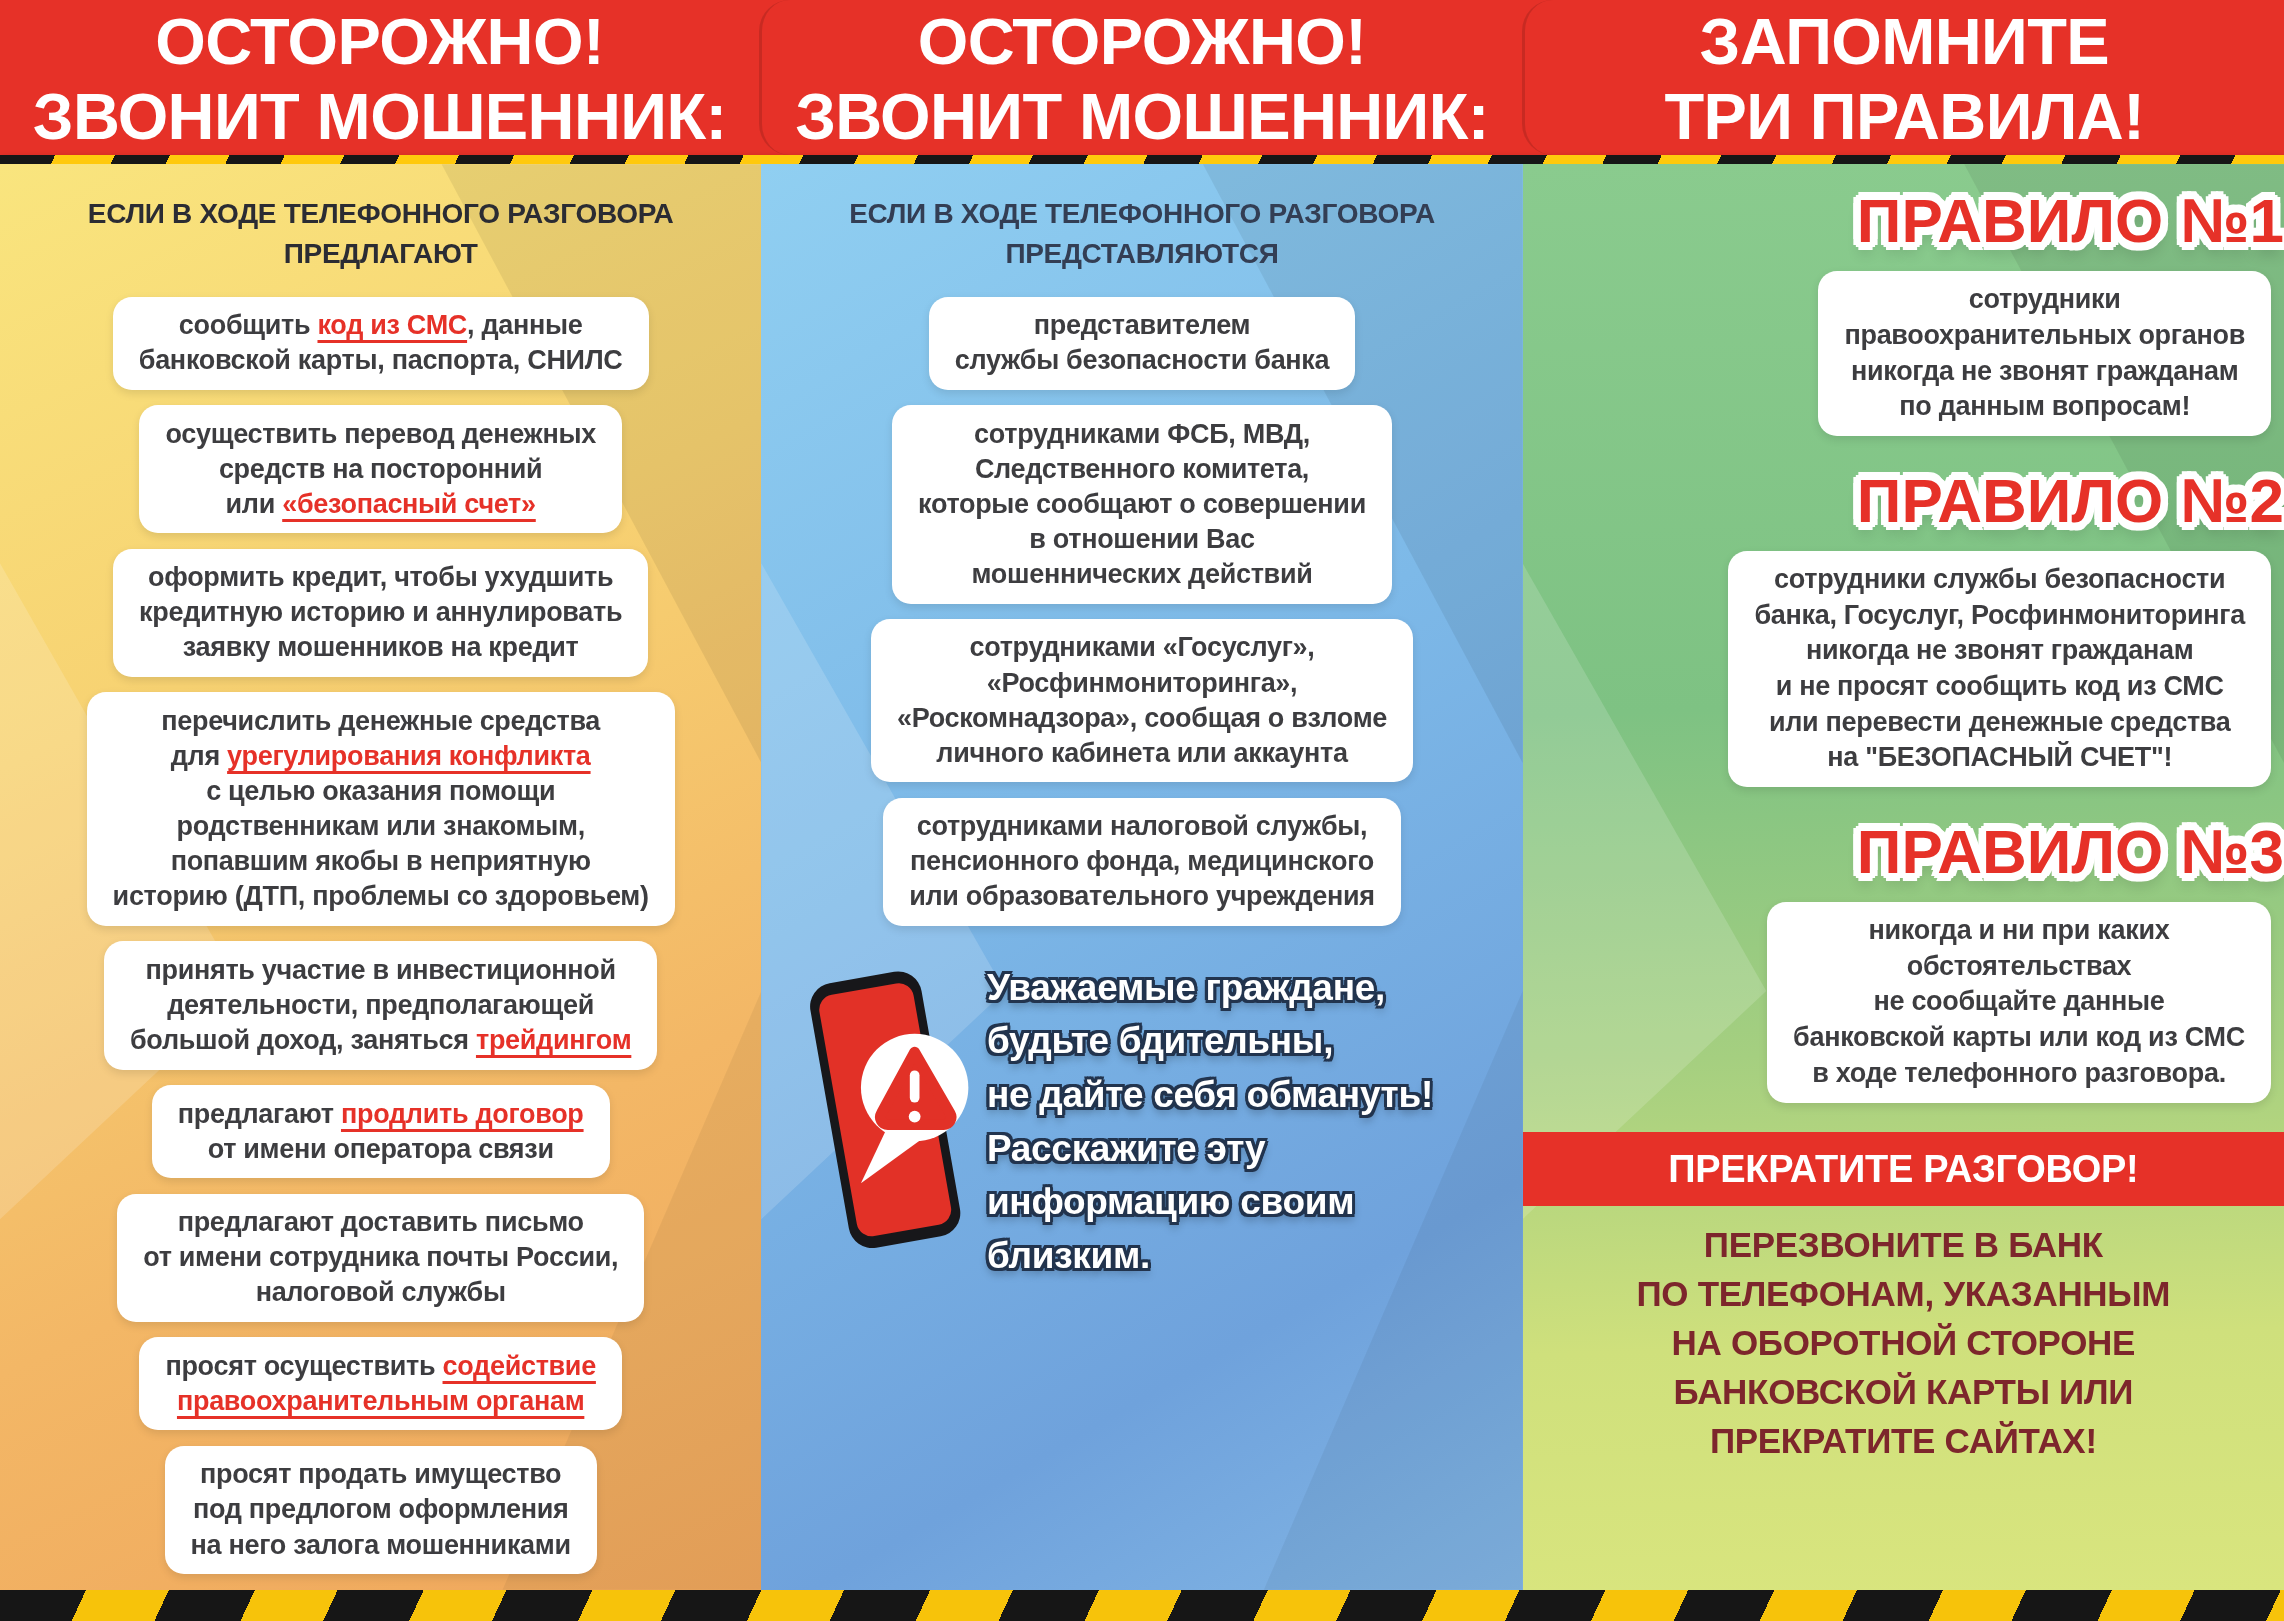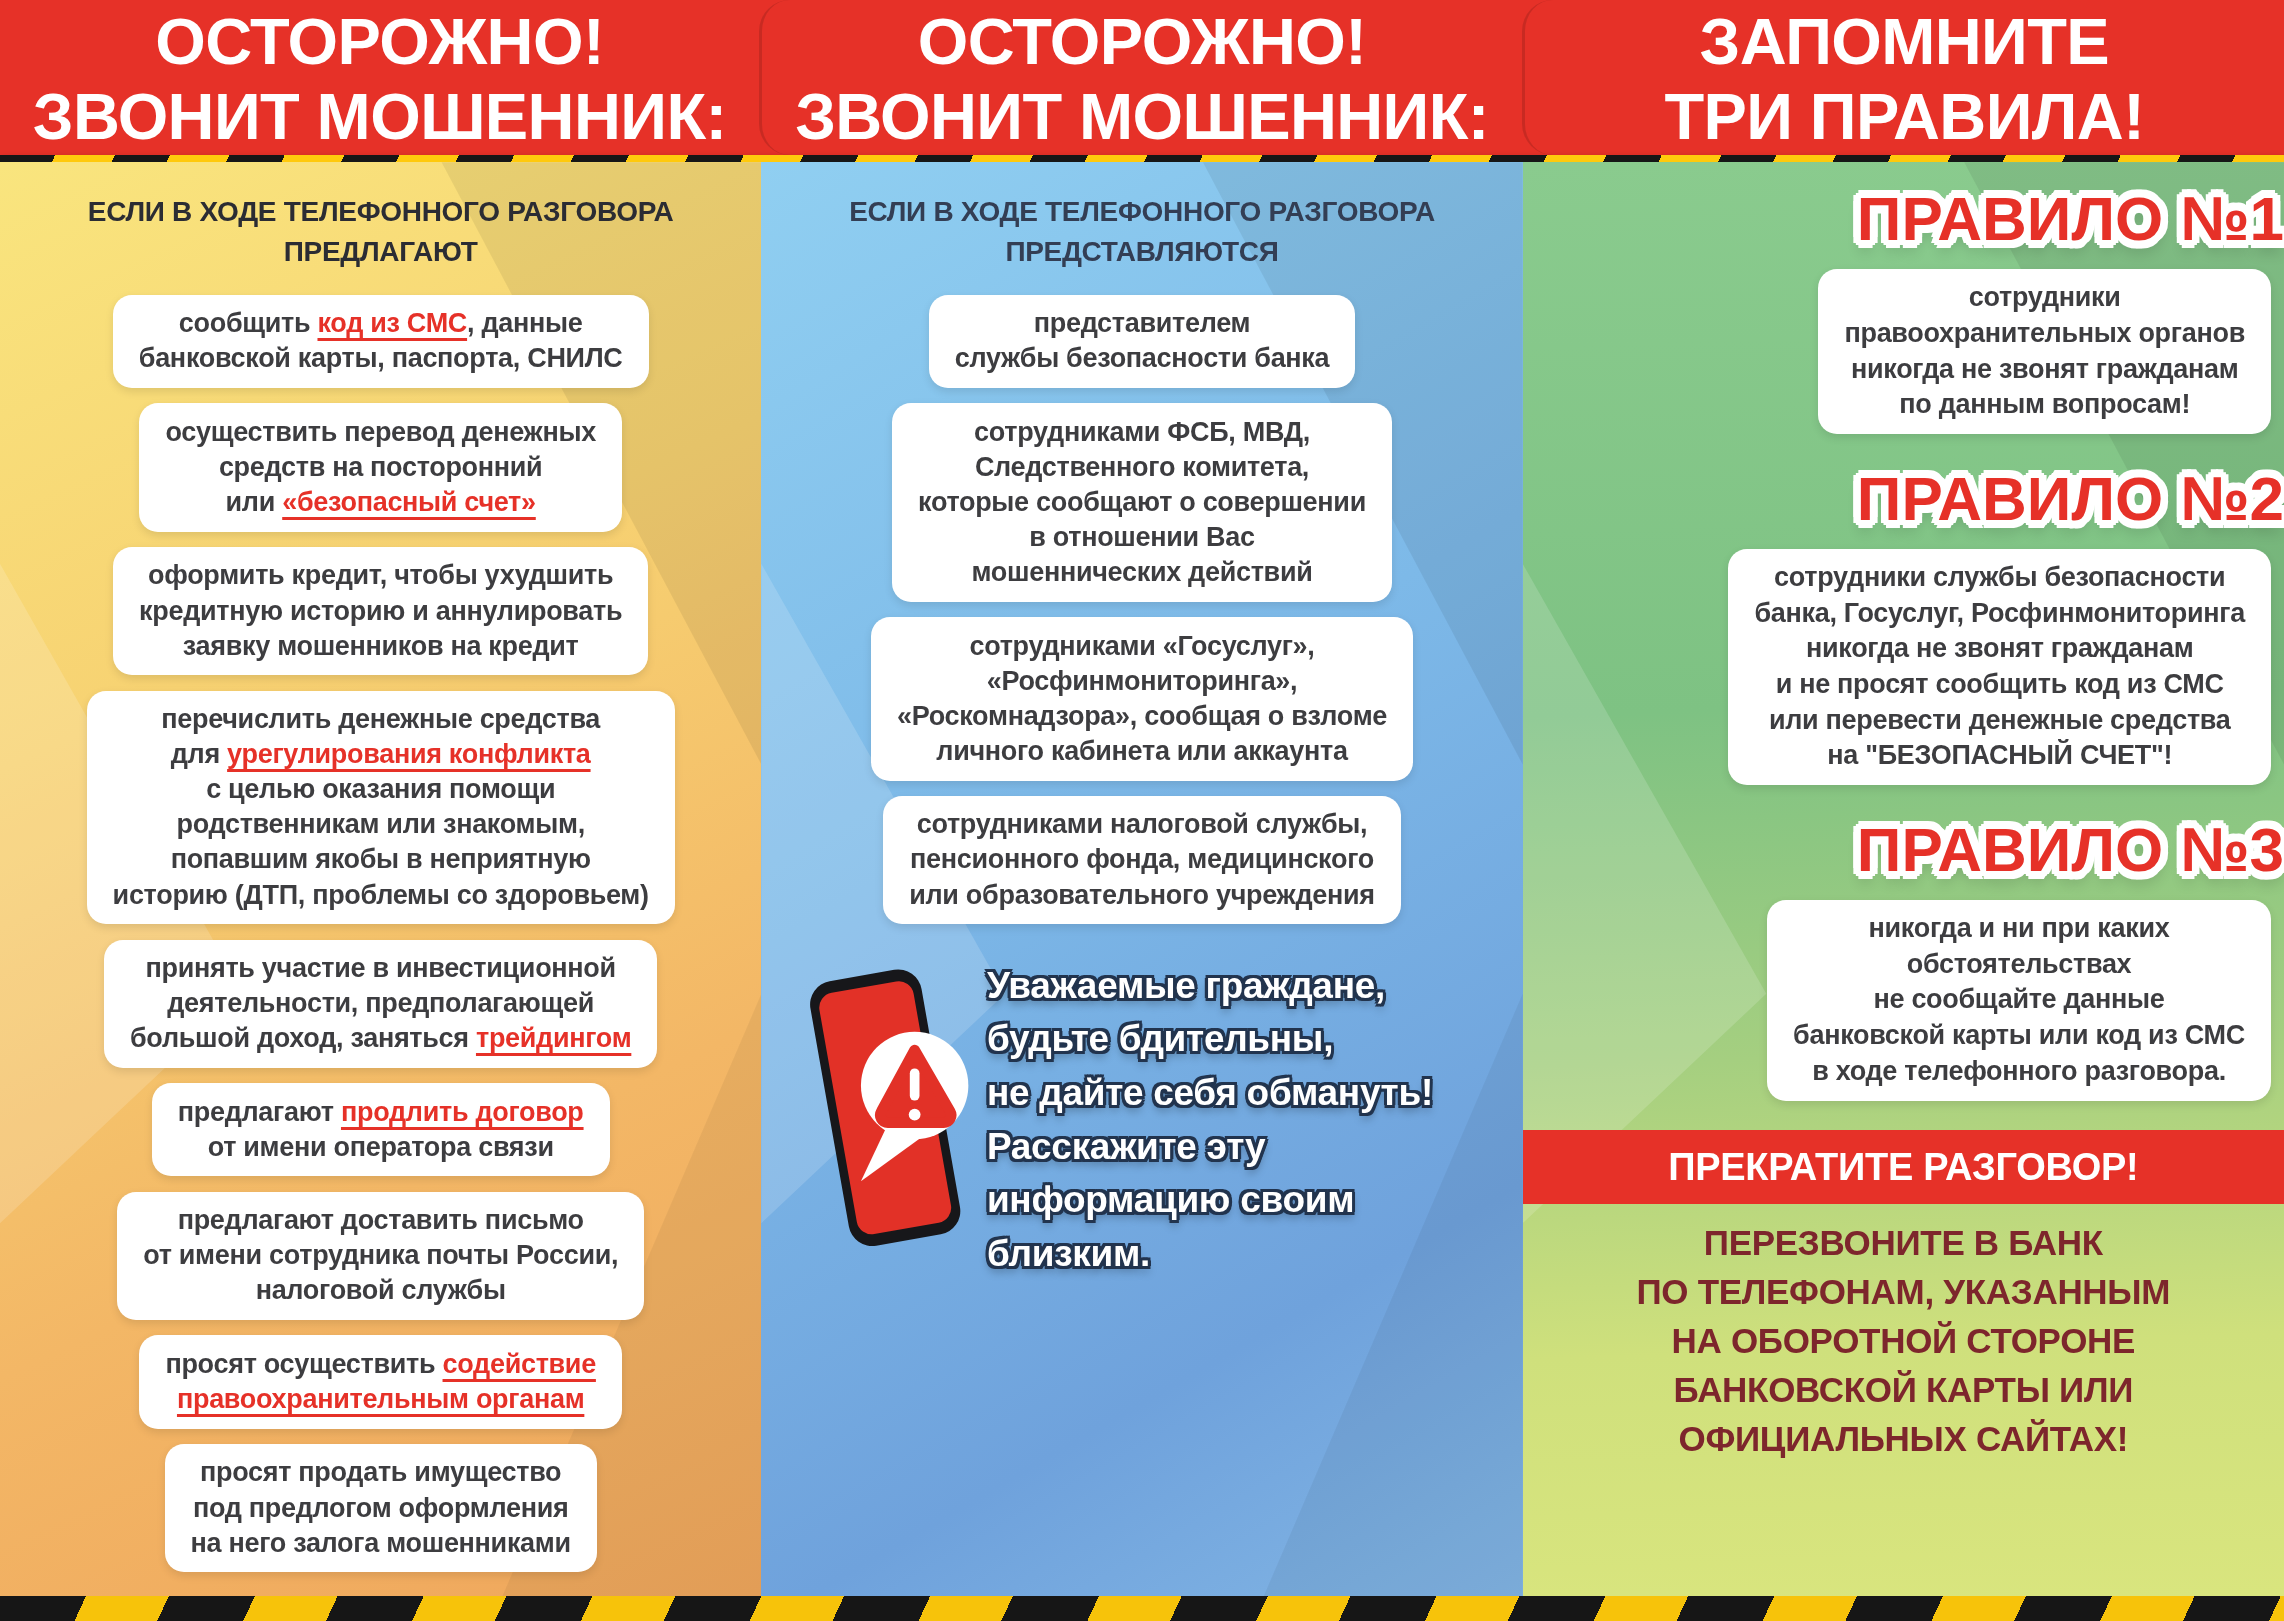--- a/index.html
+++ b/index.html
@@ -26,21 +26,21 @@
     background:repeating-linear-gradient(115deg,#161616 0 50px,#ffc90c 50px 104px);
     box-shadow:0 3.8px 9px rgba(0,0,0,0.28);
   }
   .stripe-bottom{
     height:56px;
     background:repeating-linear-gradient(115deg,#161616 0 78px,#f7c30a 78px 153px);
   }
 
   
   .content-row{flex:1 1 auto;display:flex;position:relative;z-index:2;}
-  .col{flex:1 1 0;position:relative;overflow:visible;padding:0 0 16px 0;}
+  .col{flex:1 1 0;position:relative;overflow:visible;padding:0 0 8px 0;}
   .col-inner{position:relative;z-index:3;}
   .col-left{background:linear-gradient(155deg,#f9e57e 0%,#f7d272 34%,#f3b766 68%,#efa65c 100%);}
   .col-middle{background:linear-gradient(150deg,#90cff1 0%,#7db9e8 42%,#6fa2dc 78%,#82b5e4 100%);}
   .col-right{background:linear-gradient(178deg,#8acb8e 0%,#7ec283 38%,#a5cf80 62%,#cfe07c 82%,#d9e57e 100%);}
 
   .facet{position:absolute;inset:0;pointer-events:none;}
   .facet-a{clip-path:polygon(58% 0,100% 0,100% 42%);background:rgba(0,0,0,0.07);}
   .facet-b{clip-path:polygon(0 28%,32% 58%,0 74%);background:rgba(255,255,255,0.16);}
   .facet-c{clip-path:polygon(100% 58%,66% 100%,100% 100%);background:rgba(0,0,0,0.05);}
 
@@ -230,21 +230,21 @@
 обстоятельствах
 не сообщайте данные
 банковской карты или код из СМС
 в ходе телефонного разговора.</div>
           </div>
         <div class="stop-banner">ПРЕКРАТИТЕ РАЗГОВОР!</div>
         <div class="callback-note">ПЕРЕЗВОНИТЕ В БАНК
 ПО ТЕЛЕФОНАМ, УКАЗАННЫМ
 НА ОБОРОТНОЙ СТОРОНЕ
 БАНКОВСКОЙ КАРТЫ ИЛИ
-ОФИЦИАЛЬНЫХ САЙТАХ!</div>
+ПРЕКРАТИТЕ САЙТАХ!</div>
       </div>
     </section>
 
   </div>
 
   <div class="stripe stripe-bottom"></div>
 
 </div>
 
 

